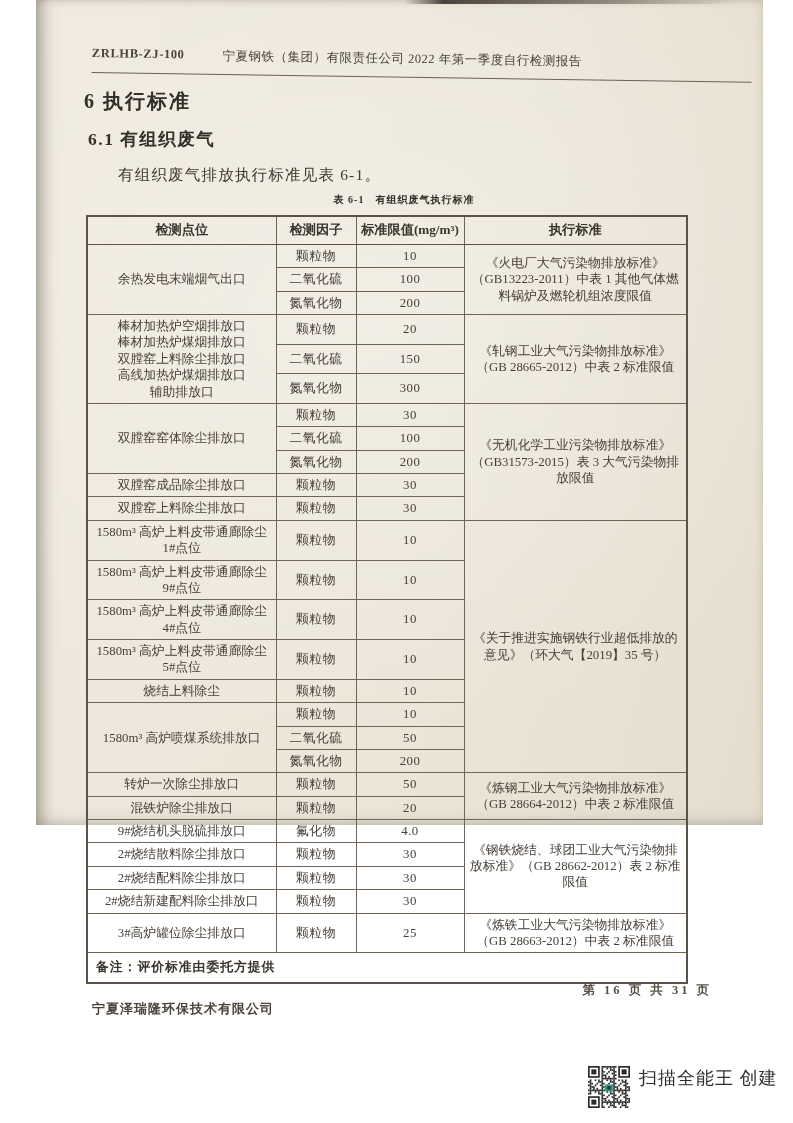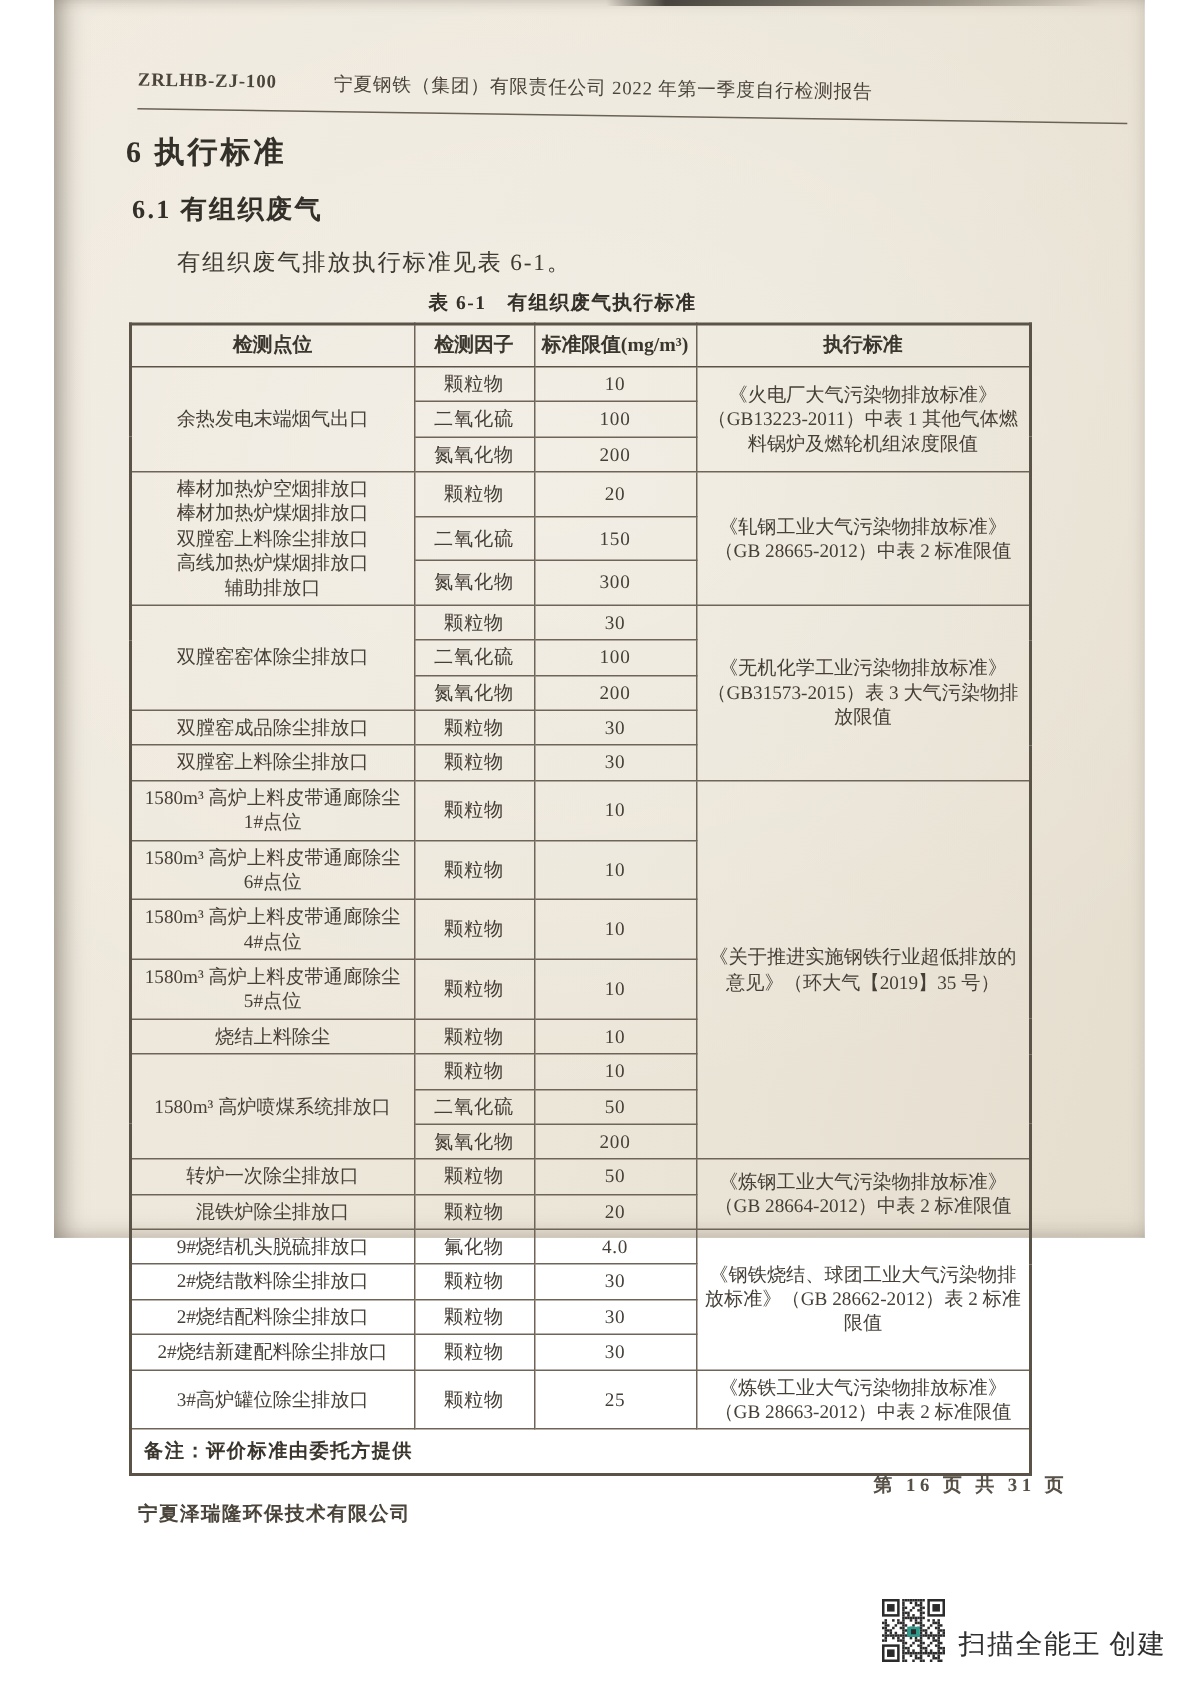--- a/index.html
+++ b/index.html
@@ -43,22 +43,22 @@
   }
   .h2 {
     position:absolute; left:52px; top:127px;
     font-size:17.5px; font-weight:bold; color:#332f29; letter-spacing:1.5px;
   }
   .intro {
     position:absolute; left:82px; top:165px;
     font-size:15.5px; color:#3e3931; letter-spacing:1.2px;
   }
   .tbl-title {
-    position:absolute; left:39px; top:193px; width:600px;
-    text-align:center; font-size:13px; font-weight:bold; color:#332f29; letter-spacing:1px;
+    position:absolute; left:68px; top:193px; width:600px;
+    text-align:center; font-size:10px; font-weight:bold; color:#332f29; letter-spacing:1px;
   }
   table.standards {
     position:absolute; left:50px; top:215px; width:600px;
     border-collapse:collapse; table-layout:fixed;
     font-size:12.8px; line-height:1.28; color:#453f37;
     border:2px solid #5b5347;
   }
   table.standards th, table.standards td {
     border:1.3px solid #6e6558;
     padding:3px 3px;
@@ -79,21 +79,21 @@
     position:absolute; left:380px; top:982px; width:296px;
     text-align:right; font-size:12.5px; font-weight:bold;
     color:#565046; letter-spacing:3px;
   }
   .company {
     position:absolute; left:56px; top:1000px;
     font-size:13px; font-weight:bold; color:#4a443b; letter-spacing:1px;
   }
   .scan-mark {
     position:absolute; left:588px; top:1066px;
-    display:flex; align-items:flex-end;
+    display:flex; align-items:flex-start;
   }
   .scan-mark svg { width:42px; height:42px; display:block; }
   .scan-caption { font-size:18px; color:#2f2f2f; margin-left:9px; letter-spacing:1px;
     font-family:"Liberation Serif","DejaVu Serif",serif; }
 </style>
 </head>
 <body>
 
 <div class="page">
   <div class="page-top-edge"></div>
@@ -181,21 +181,21 @@
           <td class="factor-cell">颗粒物</td>
           <td class="limit-cell">30</td>
         </tr>
         <tr>
           <td class="point-cell" rowspan="1">1580m³ 高炉上料皮带通廊除尘 1#点位</td>
           <td class="factor-cell">颗粒物</td>
           <td class="limit-cell">10</td>
           <td class="standard-cell" rowspan="8">《关于推进实施钢铁行业超低排放的意见》（环大气【2019】35 号）</td>
         </tr>
         <tr>
-          <td class="point-cell" rowspan="1">1580m³ 高炉上料皮带通廊除尘 6#点位</td>
+          <td class="point-cell" rowspan="1">1580m³ 高炉上料皮带通廊除尘 9#点位</td>
           <td class="factor-cell">颗粒物</td>
           <td class="limit-cell">10</td>
         </tr>
         <tr>
           <td class="point-cell" rowspan="1">1580m³ 高炉上料皮带通廊除尘 4#点位</td>
           <td class="factor-cell">颗粒物</td>
           <td class="limit-cell">10</td>
         </tr>
         <tr>
           <td class="point-cell" rowspan="1">1580m³ 高炉上料皮带通廊除尘 5#点位</td>

